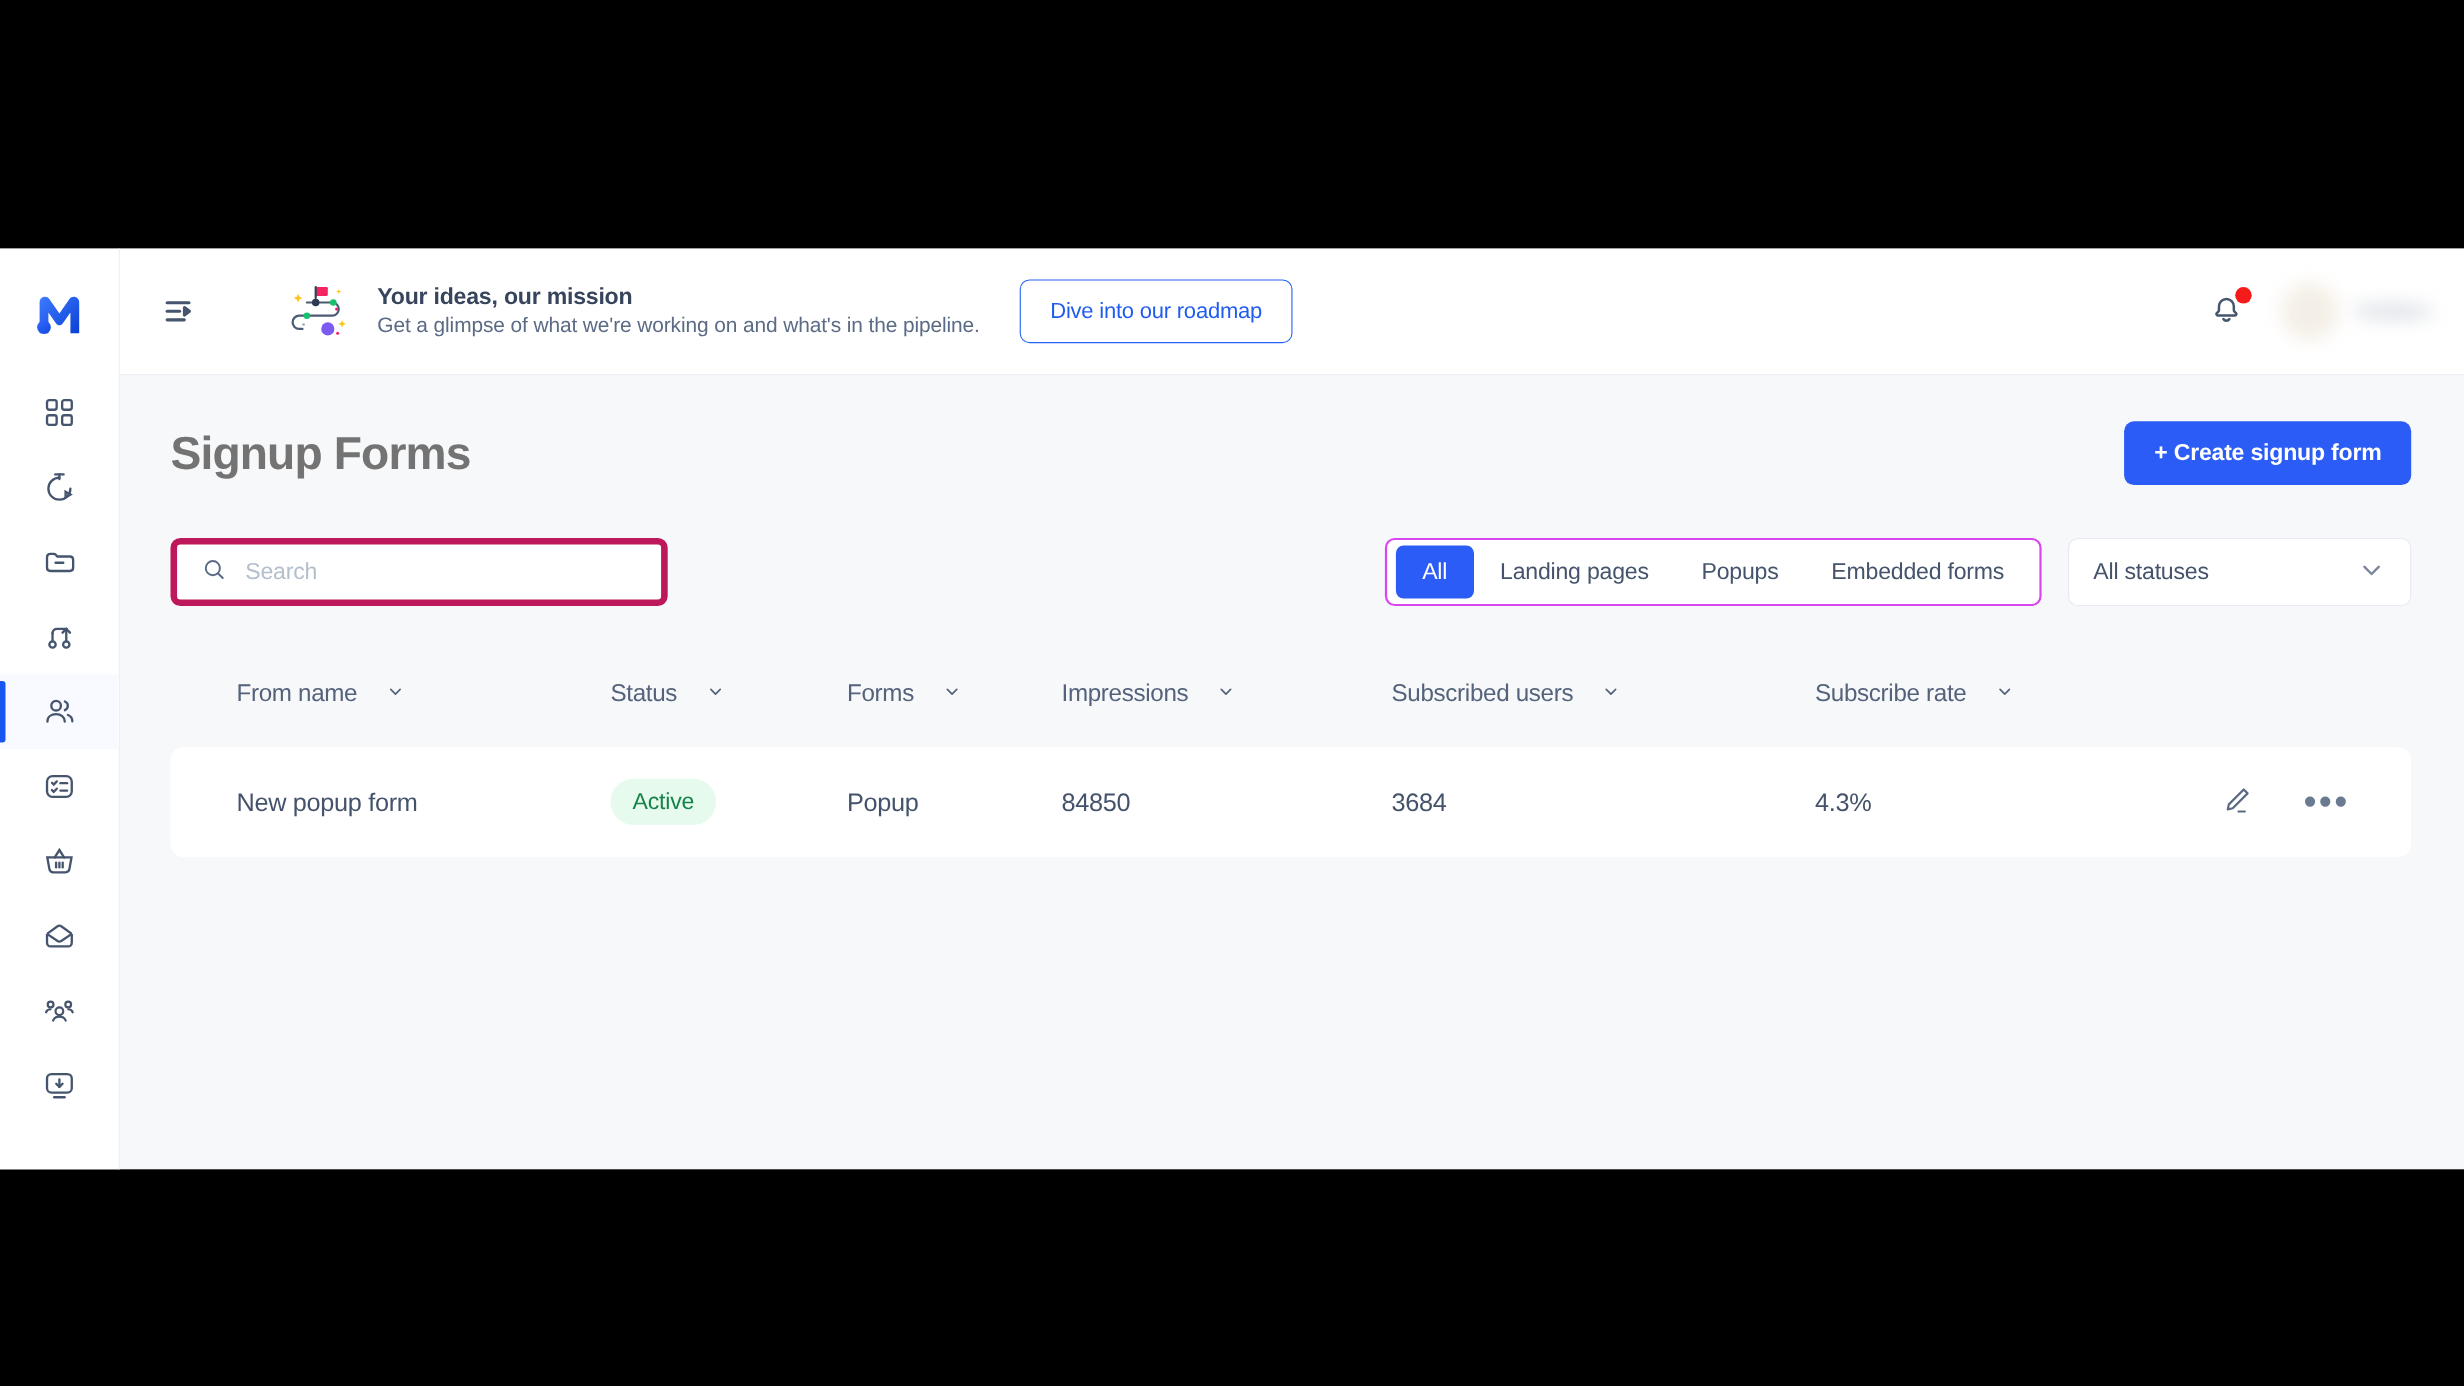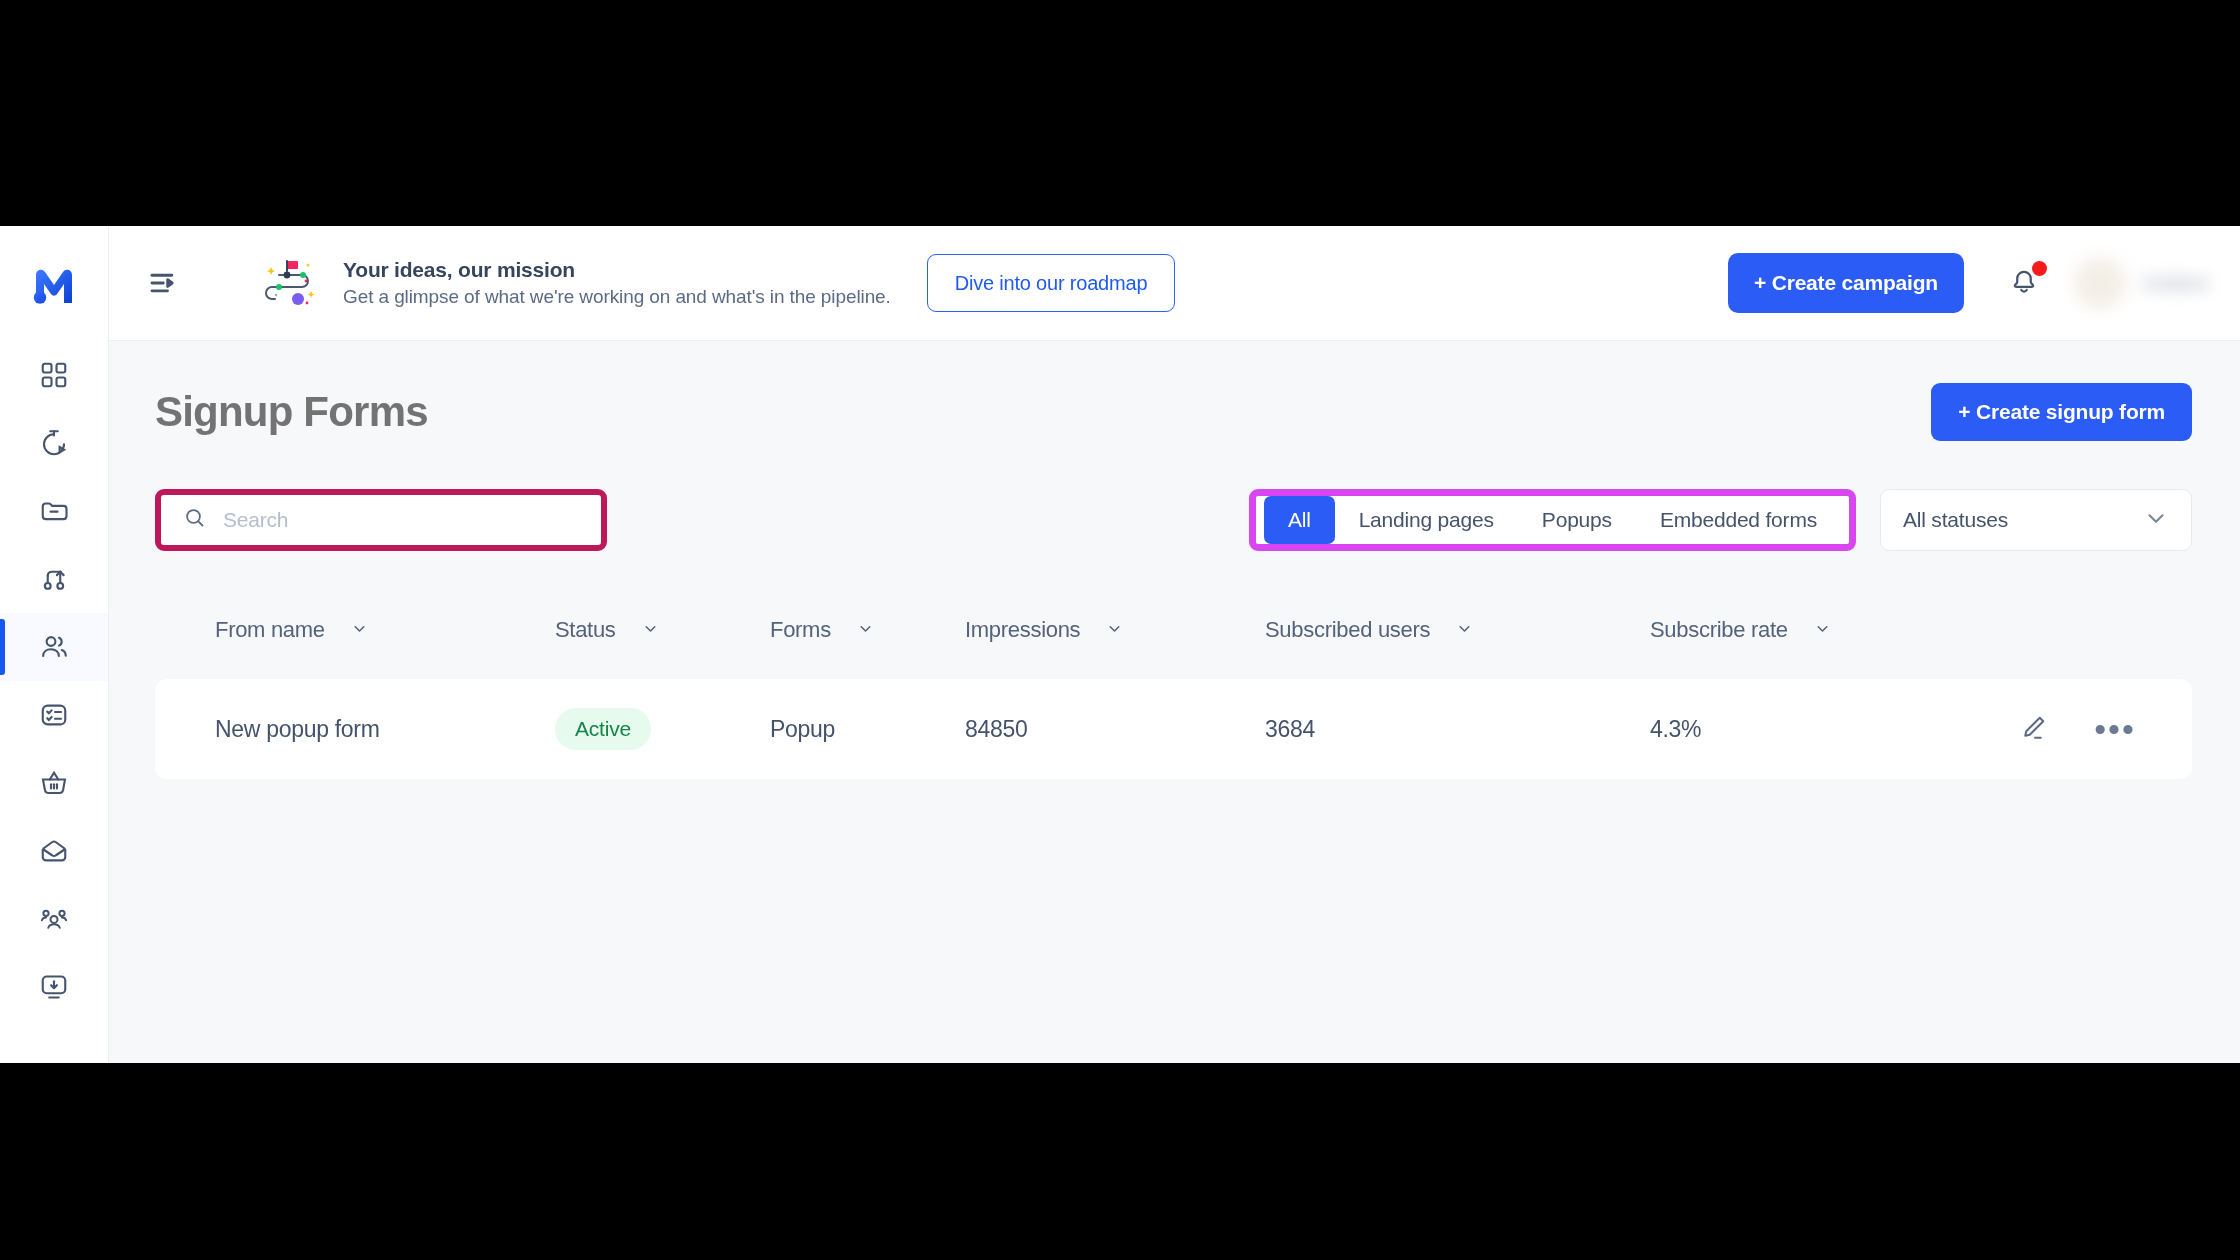--- a/index.html
+++ b/index.html
@@ -156,21 +156,21 @@
     border: none; outline: none; background: transparent;
     font-size: 21px; font-family: inherit; color: #44536B;
     width: 100%; letter-spacing: -0.2px;
   }
   .search-input::placeholder { color: #B5BECD; }
 
   .filters-right { display: flex; align-items: center; gap: 24px; }
   .tabs {
     height: 62px;
     background: #FFFFFF;
-    border: 7px solid #d946ef; border-radius: 9px;
+    border: 2px solid #d946ef; border-radius: 9px;
     display: flex; align-items: center;
     padding: 6px 8px;
   }
   .tab {
     height: 48px; padding: 0 24px;
     display: flex; align-items: center; justify-content: center;
     font-size: 21px; color: #45546C; letter-spacing: -0.2px;
     border-radius: 7px; cursor: pointer; white-space: nowrap;
     background: transparent; border: none; font-family: inherit;
   }
@@ -401,21 +401,20 @@
         <div class="promo-text">
           <span class="promo-title">Your ideas, our mission</span>
           <span class="promo-sub">Get a glimpse of what we're working on and what's in the pipeline.</span>
         </div>
       </div>
 
       <button class="roadmap-btn">Dive into our roadmap</button>
 
       <div class="topbar-spacer"></div>
 
-      <button class="create-campaign-btn">+ Create campaign</button>
 
       <div class="bell-wrap">
         <span>
           <svg width="30" height="30" viewBox="0 0 24 24" fill="none" stroke="#46556E" stroke-width="1.8" stroke-linecap="round">
             <path d="M18.3 16.6H5.7c-.9 0-1.3-1-.7-1.6l1-1a2 2 0 0 0 .6-1.4V10a5.4 5.4 0 0 1 10.8 0v2.6c0 .5.2 1 .6 1.4l1 1c.6.6.2 1.6-.7 1.6z"></path>
             <path d="M9.8 19.2a2.6 2.6 0 0 0 4.4 0"></path>
           </svg>
         </span>
         <span class="bell-dot"></span>
       </div>

